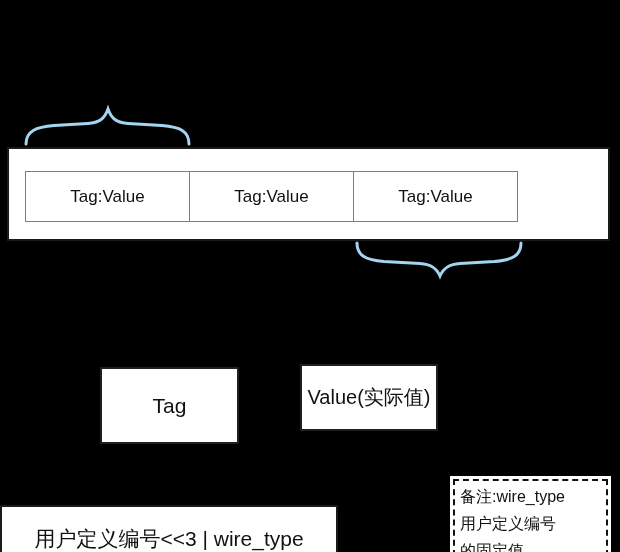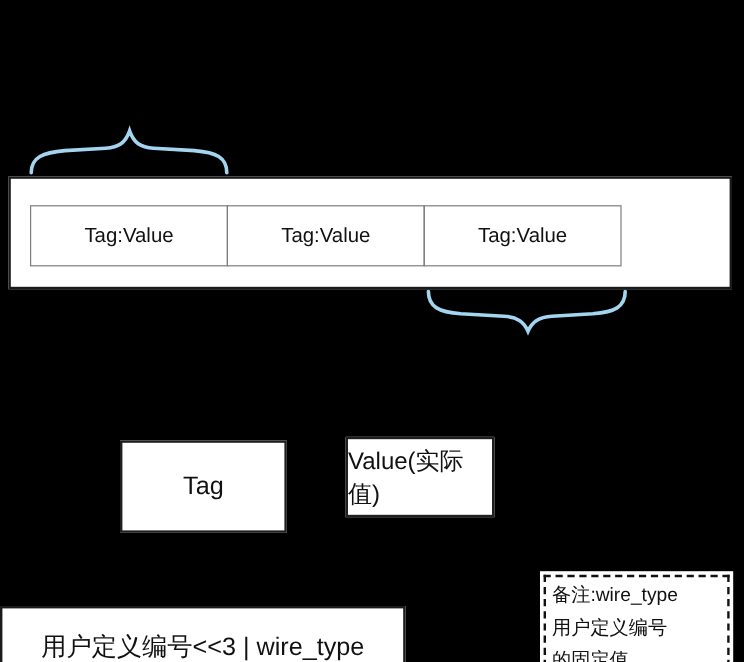--- a/index.html
+++ b/index.html
@@ -54,22 +54,22 @@
     font-size: 17px;
     background: transparent;
   }
   .tag-box {
     left: 100px; top: 343px;
     width: 139px; height: 77px;
     border: 2px solid #1f1f1f;
     font-size: 21px;
   }
   .value-box {
-    left: 288px; top: 340px;
-    width: 124px; height: 67px;
+    left: 300px; top: 340px;
+    width: 138px; height: 67px;
     border: 2px solid #1f1f1f;
     font-size: 20px;
   }
   .formula-box {
     left: 0px; top: 481px;
     width: 338px; height: 68px;
     border: 2px solid #1a1a1a;
     font-size: 21px;
     text-align: center;
   }

